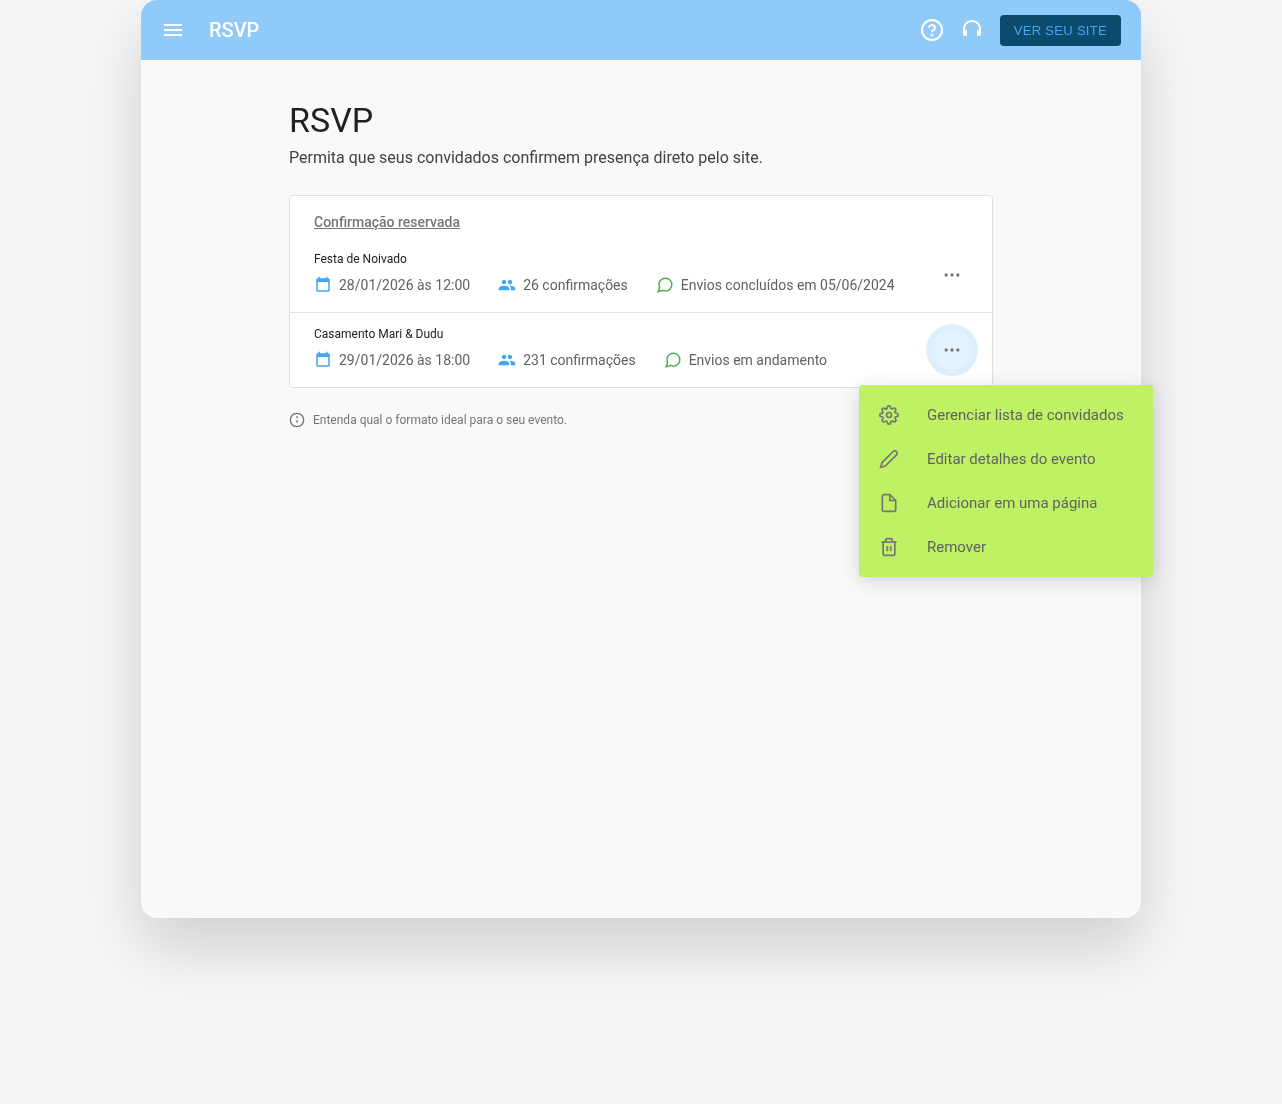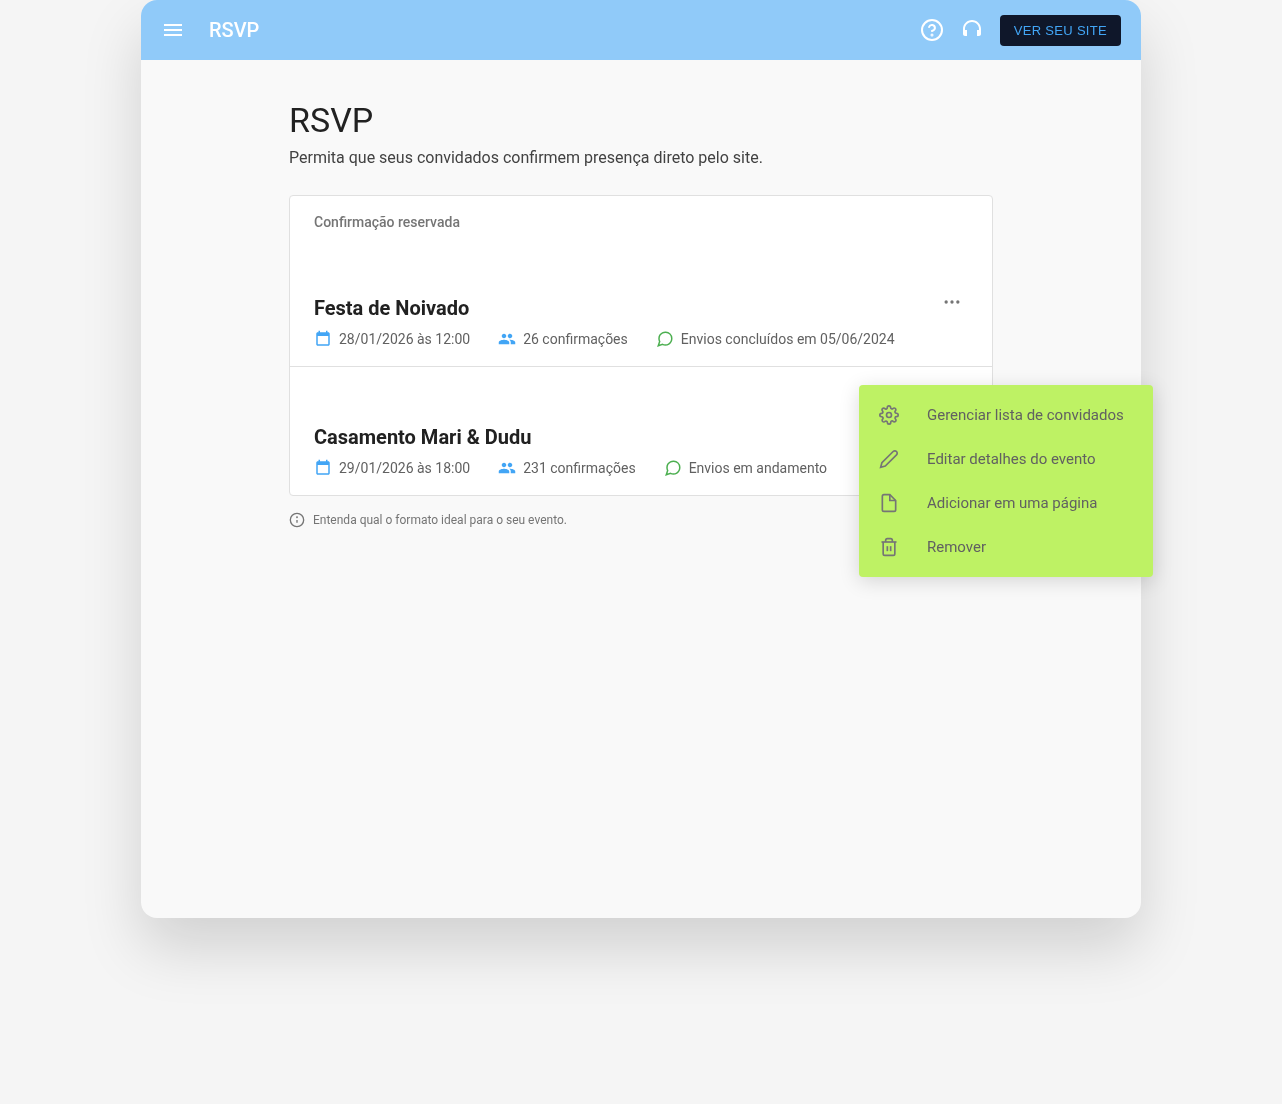--- a/index.html
+++ b/index.html
@@ -48,21 +48,21 @@
       flex: 1;
     }
     .topbar-icon {
       width: 24px;
       height: 24px;
       cursor: pointer;
       margin-right: 16px;
       color: #fff;
     }
     .ver-site-btn {
-      background: #0f172a;
+      background: #0c4a6e;
       border: none;
       color: #42a5f5;
       font-size: 13px;
       font-weight: 500;
       padding: 8px 14px;
       border-radius: 4px;
       cursor: pointer;
       letter-spacing: 0.3px;
     }
     .content {
@@ -83,35 +83,35 @@
       background: #fff;
       border: 1px solid #e0e0e0;
       border-radius: 4px;
       overflow: hidden;
     }
     .card-header {
       padding: 18px 24px 8px 24px;
       font-size: 14px;
       font-weight: 500;
       color: #757575;
+      text-decoration: underline;
     }
     .event-row {
       padding: 14px 24px 18px 24px;
       border-bottom: 1px solid #e0e0e0;
       position: relative;
     }
     .event-row:last-child {
       border-bottom: none;
     }
     .event-title {
-      font-size: 20px;
-      font-weight: 700;
+      font-size: 12px;
+      font-weight: 400;
       color: #212121;
       margin-bottom: 10px;
-      margin-top: 44px;
     }
     .event-meta {
       display: flex;
       align-items: center;
       gap: 28px;
       font-size: 14px;
       color: #616161;
     }
     .meta-item {
       display: flex;
@@ -141,21 +141,21 @@
       color: #757575;
     }
     .more-btn.active {
       background: rgba(144,202,249,0.25);
       box-shadow: 0 0 0 6px rgba(144,202,249,0.3);
     }
     .footer-hint {
       display: flex;
       align-items: center;
       gap: 8px;
-      margin-top: 16px;
+      margin-top: 24px;
       color: #757575;
       font-size: 12px;
       position: relative;
     }
     .info-icon {
       width: 16px;
       height: 16px;
       color: #757575;
     }
     .hidden-action-btn {

